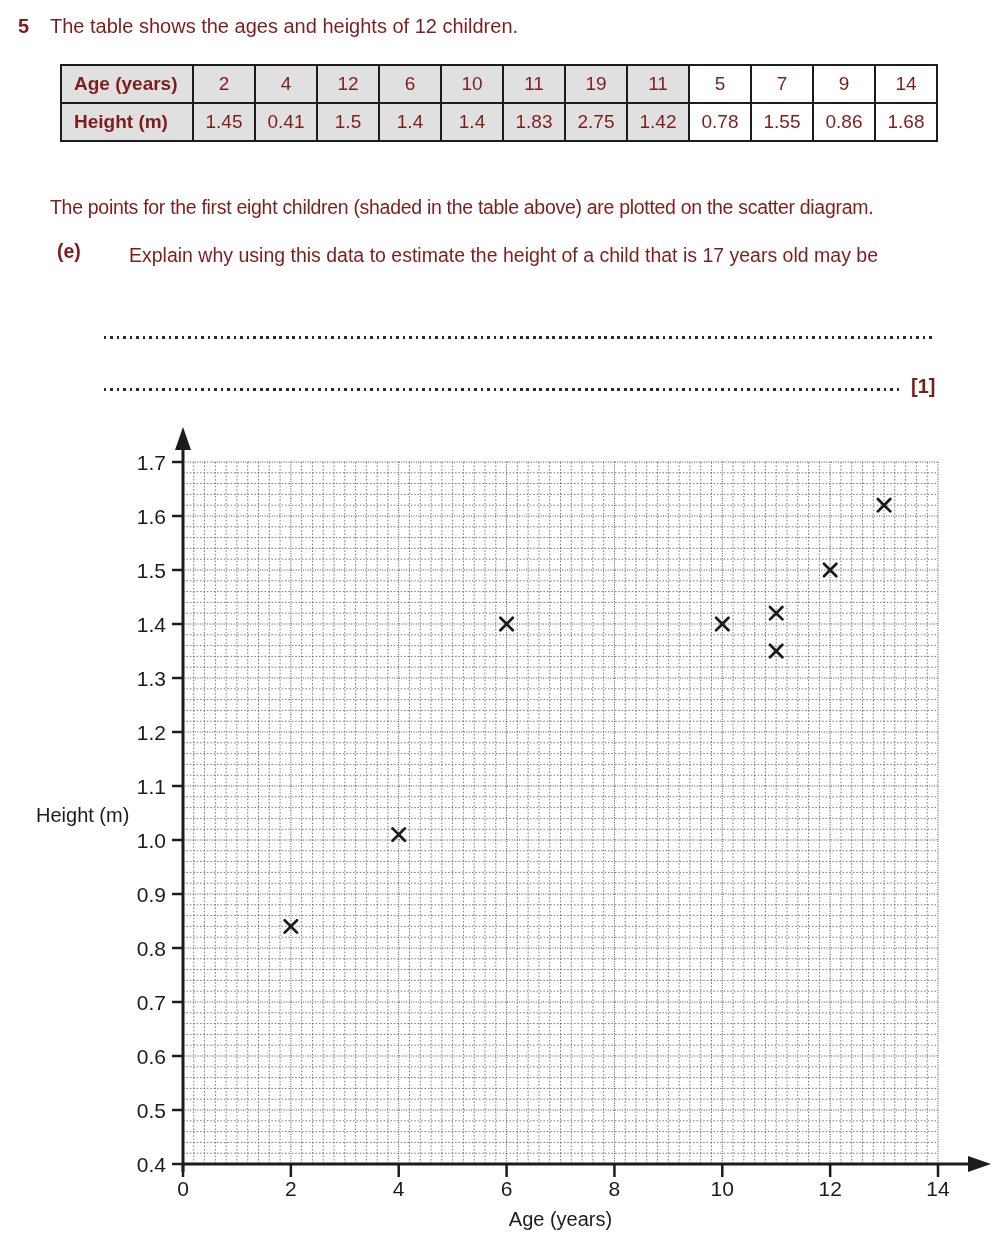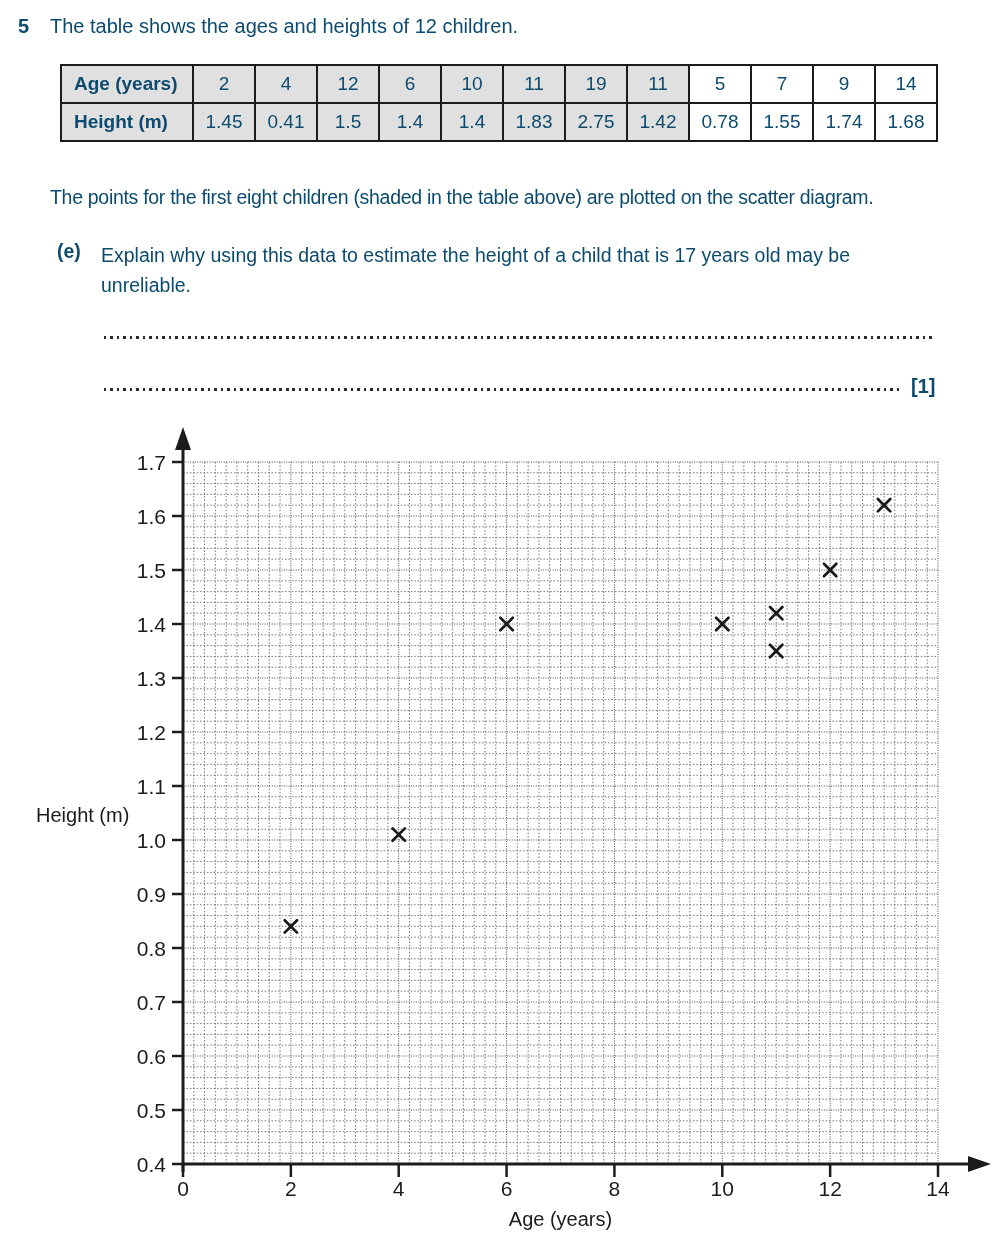--- a/index.html
+++ b/index.html
@@ -1,41 +1,41 @@
 <!DOCTYPE html>
 <html><head>
 <meta charset="utf-8">
 <style>
   html,body{margin:0;padding:0;background:#fff;}
   .page{
     position:relative;
     width:1005px;height:1248px;
     background:#ffffff;
     font-family:"Liberation Sans", sans-serif;
-    color:#0c4a6e;
+    color:#7f1d1d;
     overflow:hidden;
   }
   .q-intro{position:absolute;top:15px;left:18px;font-size:20px;white-space:nowrap;}
   .q-num{display:inline-block;width:32px;font-weight:bold;}
   .data-table{
     position:absolute;top:64px;left:60px;
     border-collapse:collapse;font-size:19px;
     table-layout:fixed;
   }
   .data-table td{
     border:2px solid #1c1c1c;height:36px;
     text-align:center;padding:0;overflow:hidden;white-space:nowrap;
   }
   .data-table td.hdr{font-weight:bold;text-align:left;padding-left:12px;width:118px;}
   .data-table td.val{width:60px;}
   .data-table td.shaded{background:#e0e0e0;}
-  .note{position:absolute;top:186px;left:50px;font-size:19.5px;letter-spacing:-0.3px;white-space:nowrap;}
+  .note{position:absolute;top:196px;left:50px;font-size:19.5px;letter-spacing:-0.3px;white-space:nowrap;}
   .part-e{position:absolute;top:240px;left:57px;font-size:19.5px;}
   .part-label{position:absolute;left:0;top:0;font-weight:bold;}
-  .part-text{margin-left:44px;line-height:30px;white-space:nowrap;}
+  .part-text{margin-left:72px;line-height:30px;white-space:nowrap;}
   .dotted-line{
     position:absolute;height:2.5px;
     background-image:repeating-linear-gradient(to right,#2b2b2b 0 2.5px,transparent 2.5px 6.5px);
   }
   .line1{top:336px;left:104px;width:832px;}
   .line2{top:388px;left:104px;width:799px;}
   .marks{position:absolute;top:375px;left:911px;font-size:20px;font-weight:bold;}
   #chart-svg{position:absolute;top:0;left:0;width:1005px;height:1248px;}
 </style>
 </head>
@@ -69,33 +69,32 @@
           <td class="val shaded">1.45</td>
           <td class="val shaded">0.41</td>
           <td class="val shaded">1.5</td>
           <td class="val shaded">1.4</td>
           <td class="val shaded">1.4</td>
           <td class="val shaded">1.83</td>
           <td class="val shaded">2.75</td>
           <td class="val shaded">1.42</td>
           <td class="val">0.78</td>
           <td class="val">1.55</td>
-          <td class="val">1.74</td>
+          <td class="val">0.86</td>
           <td class="val">1.68</td>
         </tr>
       </tbody>
   </table>
 
   <div class="note">The points for the first eight children (shaded in the table above) are plotted on the scatter diagram.</div>
 
   <div class="part-e">
     <span class="part-label">(e)</span>
     <div class="part-text">
       <div>Explain why using this data to estimate the height of a child that is 17 years old may be</div>
-      <div>unreliable.</div>
     </div>
   </div>
 
   <div class="dotted-line line1"></div>
   <div class="dotted-line line2"></div>
   <span class="marks">[1]</span>
 
   <svg id="chart-svg" viewBox="0 0 1005 1248" xmlns="http://www.w3.org/2000/svg">
       <g>
         <line x1="183" y1="462" x2="183" y2="1164" stroke="#3a3a3a" stroke-width="0.9" stroke-dasharray="1 1.4"></line>

